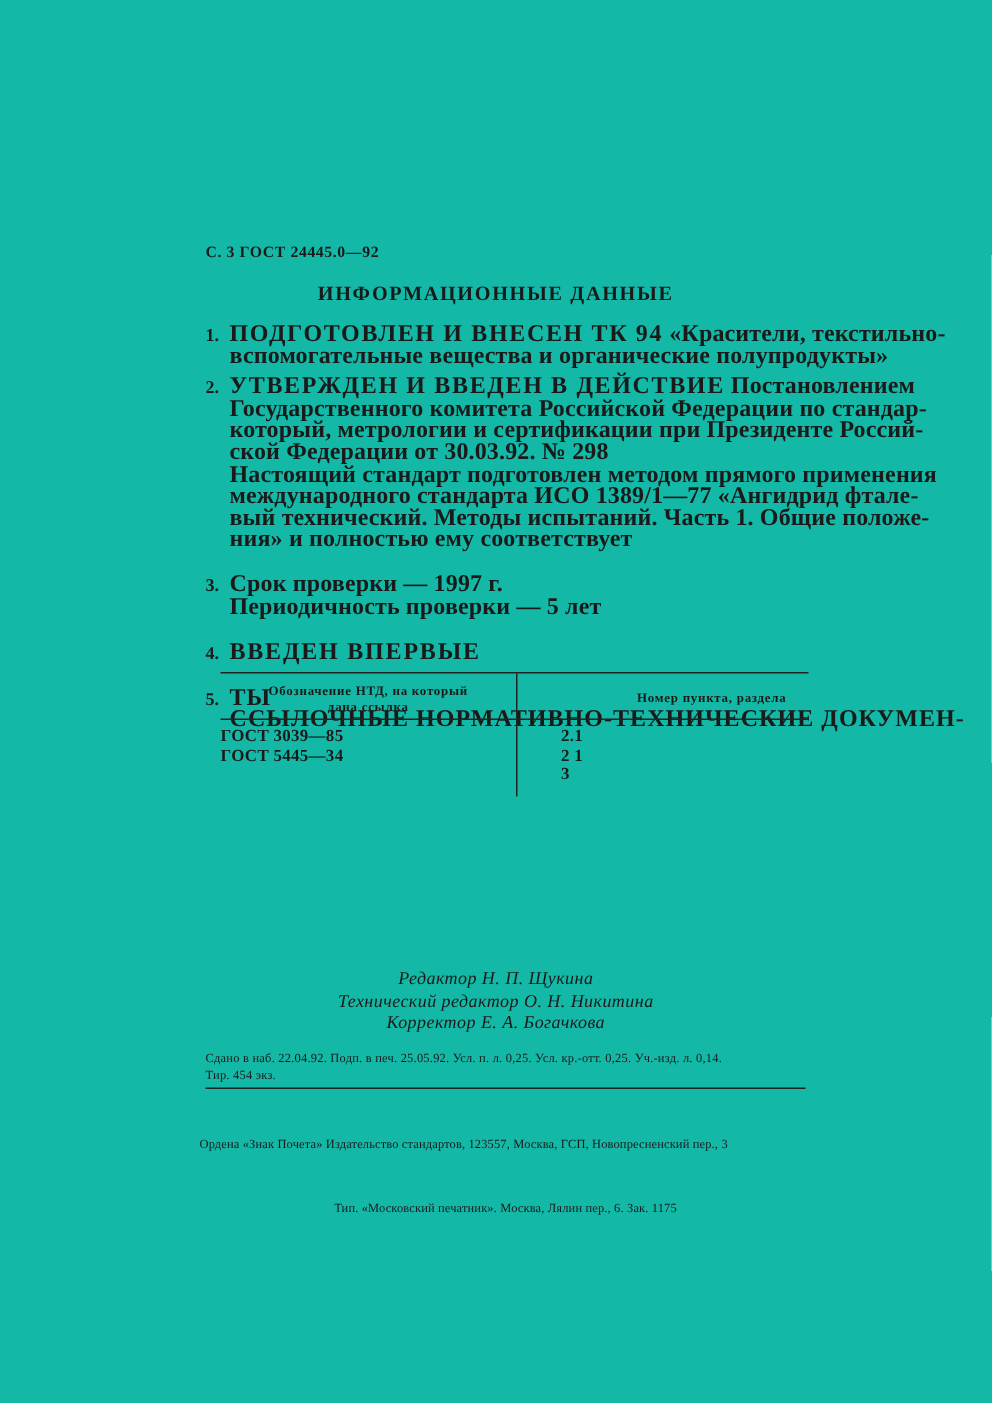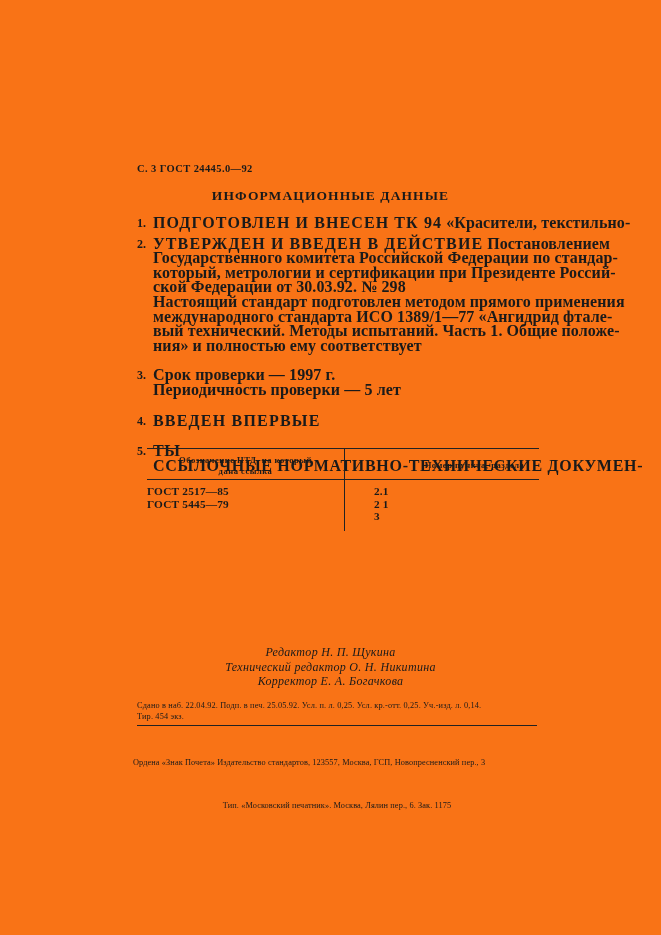--- a/index.html
+++ b/index.html
@@ -11,21 +11,21 @@
     width: 661px;
     height: 935px;
     position: relative;
     font-family: "Liberation Serif", "DejaVu Serif", serif;
     color: #1a1a1a;
     overflow: hidden;
   }
   .page {
     position: absolute;
     inset: 0;
-    background: #f97316;
+    background: #14b8a6;
   }
   
   .running-head {
     position: absolute;
     left: 137px;
     top: 163px;
     font-size: 10.5px;
     font-weight: bold;
     letter-spacing: 0.4px;
     white-space: nowrap;
@@ -212,20 +212,21 @@
 
   <div class="info-list">
 
     <div class="info-item">
       <div class="item-num">1.</div>
       <div class="item-body">
         <div class="line">
           <span class="hd">ПОДГОТОВЛЕН И ВНЕСЕН ТК 94</span>
           <span class="rg">«Красители, текстильно-</span>
         </div>
+        <div class="line bodytext">вспомогательные вещества и органические полупродукты»</div>
       </div>
     </div>
 
     <div class="info-item">
       <div class="item-num">2.</div>
       <div class="item-body">
         <div class="line">
           <span class="hd">УТВЕРЖДЕН И ВВЕДЕН В ДЕЙСТВИЕ</span>
           <span class="rg">Постановлением</span>
         </div>
@@ -279,22 +280,22 @@
         <div class="th" style="padding-top:0">дана ссылка</div>
       </div>
       <div class="col-right">
         <div class="th" style="padding-top:11px">Номер пункта, раздела</div>
       </div>
     </div>
     <div class="tbl-rule-mid"></div>
     <div class="tbl-body">
       <div class="vrule"></div>
       <div class="col-left">
-        <div class="td">ГОСТ 2517—85</div>
-        <div class="td">ГОСТ 5445—79</div>
+        <div class="td">ГОСТ 3039—85</div>
+        <div class="td">ГОСТ 5445—34</div>
       </div>
       <div class="col-right">
         <div class="td">2.1</div>
         <div class="td">2 1</div>
         <div class="td">3</div>
       </div>
     </div>
   </div>
 
   <div class="credits">

